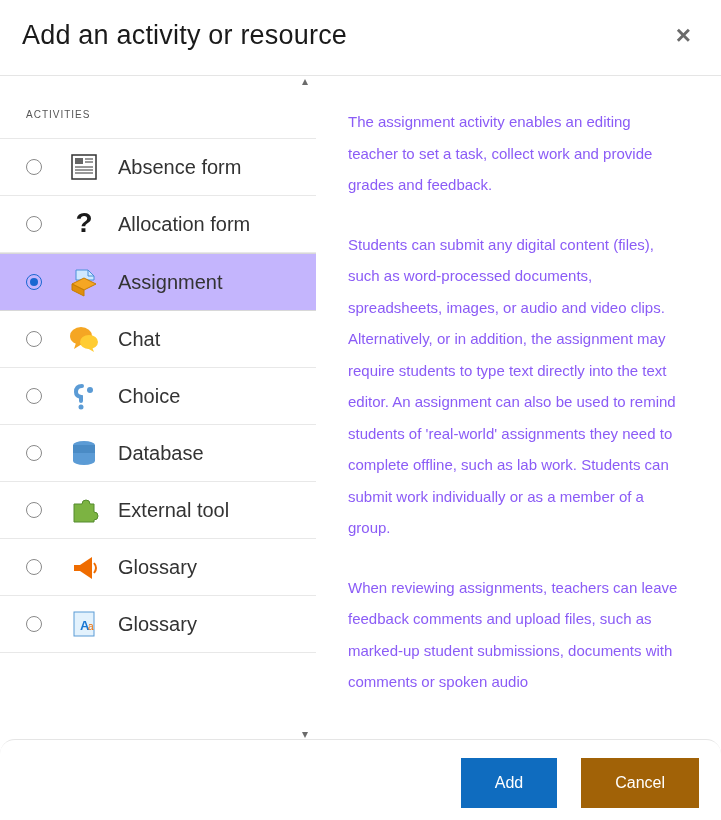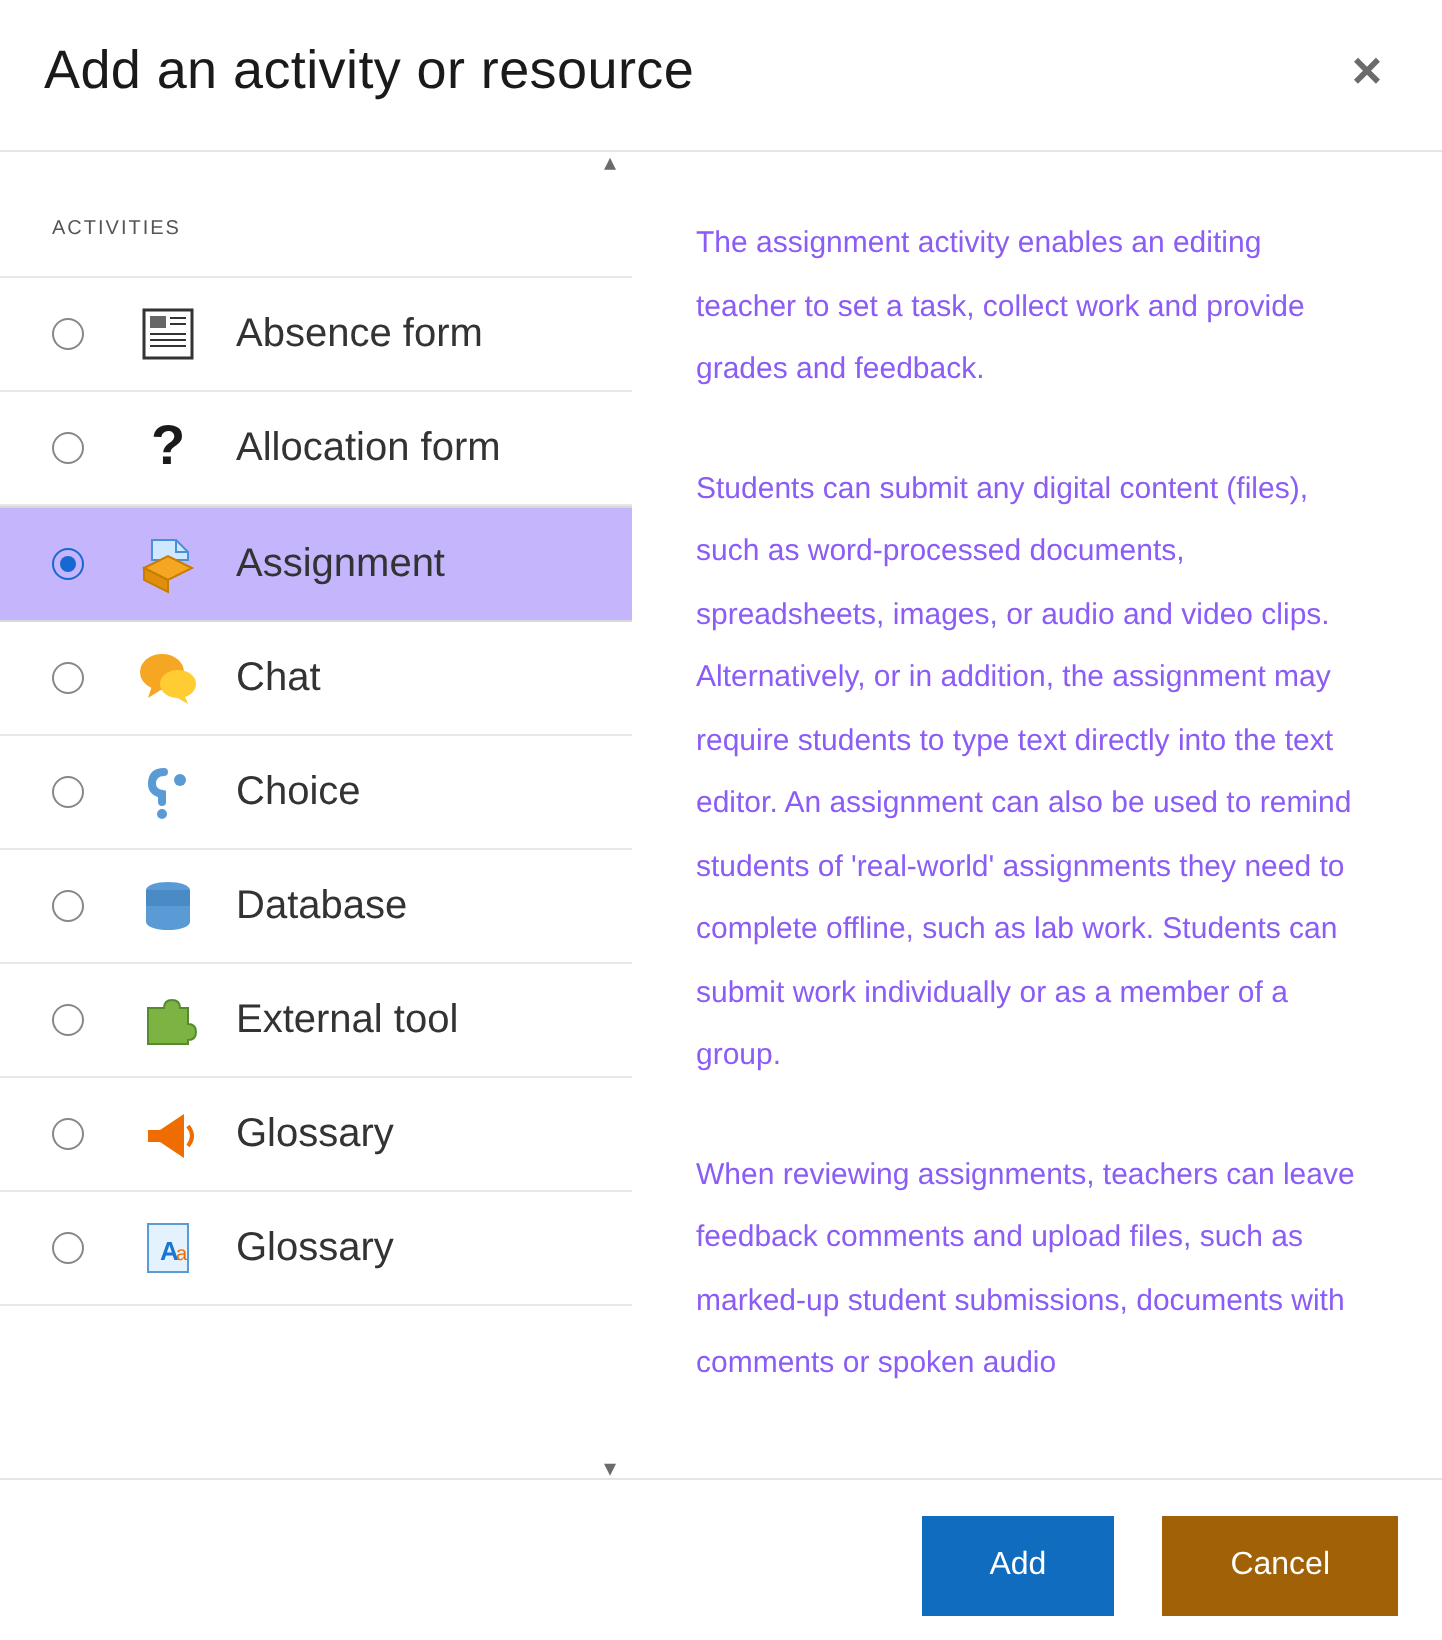--- a/index.html
+++ b/index.html
@@ -32,21 +32,21 @@
 
 .activity-icon { width: 32px; height: 32px; margin-right: 18px; flex-shrink: 0; display: flex; align-items: center; justify-content: center; }
 .activity-label { font-size: 20px; color: #333; }
 
 .right-pane { flex: 1; overflow-y: auto; padding: 30px 40px 30px 32px; position: relative; }
 .right-pane p { font-size: 15px; line-height: 2.1; color: #8b5cf6; margin-bottom: 28px; }
 .right-pane::-webkit-scrollbar { width: 16px; }
 .right-pane::-webkit-scrollbar-track { background: #f0f0f0; }
 .right-pane::-webkit-scrollbar-thumb { background: #c1c1c1; }
 
-.footer { display: flex; justify-content: flex-end; gap: 24px; padding: 18px 22px 12px 22px; border-top: 1px solid #e5e5e5; }
+.footer { display: flex; justify-content: flex-end; gap: 24px; padding: 18px 22px 12px 22px; border-top: 1px solid #e5e5e5; border-radius: 15px; }
 .btn { padding: 16px 34px; font-size: 16px; font-weight: 500; border: none; cursor: pointer; color: #fff; }
 .btn-primary { background: #0f6cbf; }
 .btn-cancel { background: #a16207; }
 
 
 svg { width: 32px; height: 32px; }
 </style>
 </head>
 <body>
 

